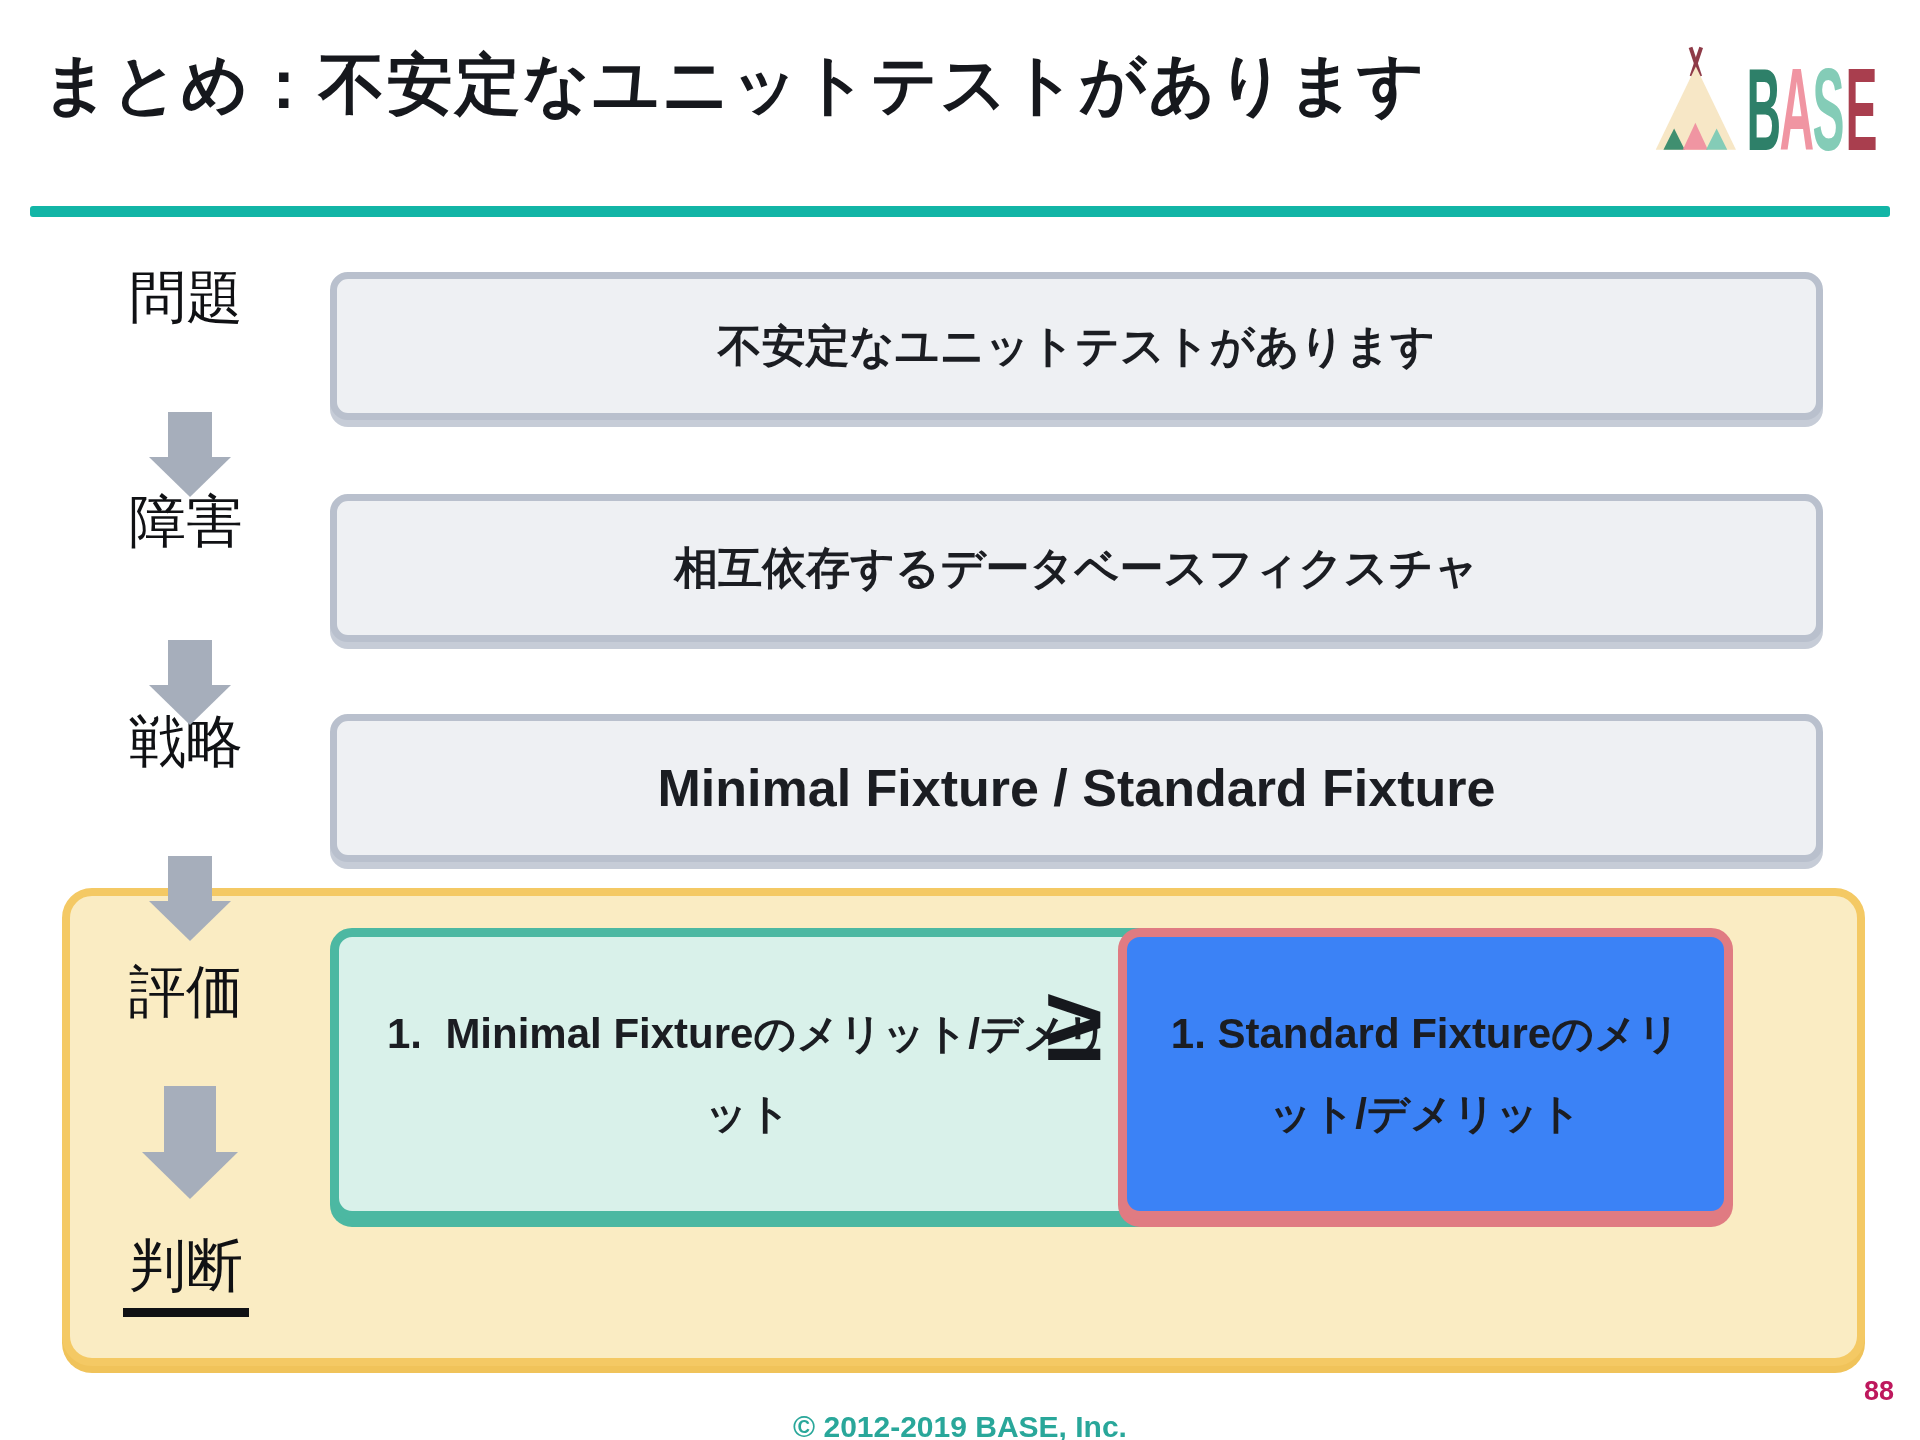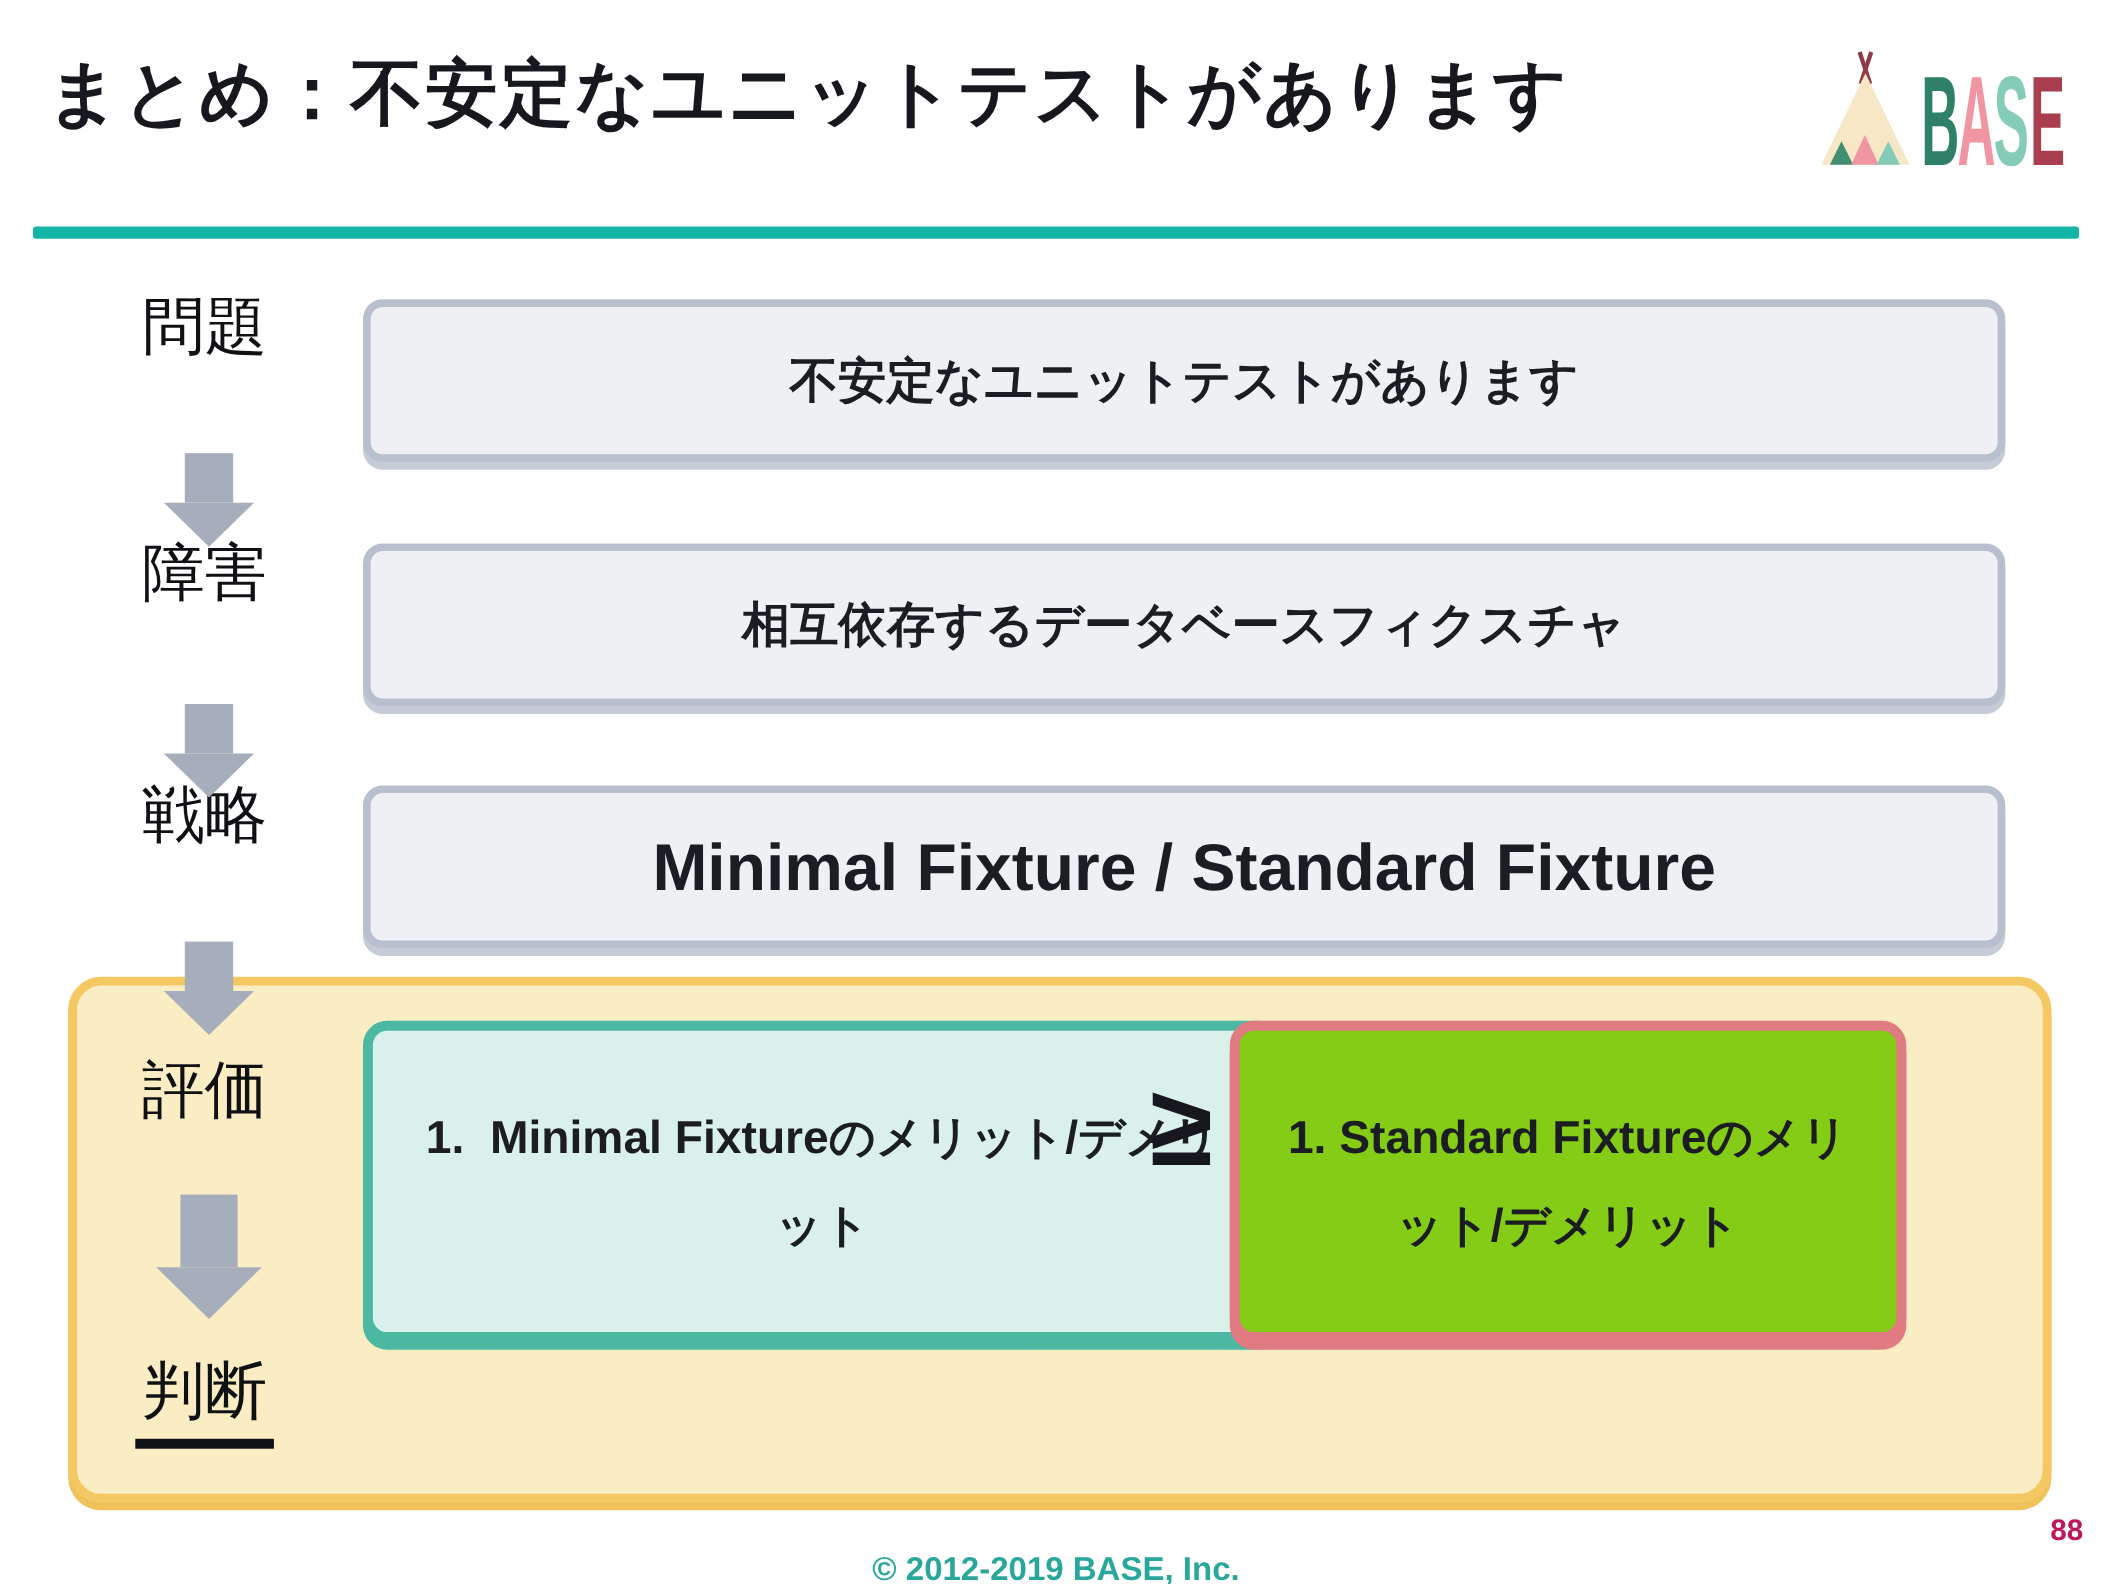--- a/index.html
+++ b/index.html
@@ -42,39 +42,39 @@
   
   .gray-box{
     position:absolute;left:330px;width:1493px;height:148px;box-sizing:border-box;
     background:#eef0f3;border:7px solid #b9c0cd;border-radius:18px;
     box-shadow:0 7px 0 #c6ccd7;
     display:flex;align-items:center;justify-content:center;text-align:center;
     font-weight:800;color:#1b1d22;
   }
   .gbox-1{top:272px;font-size:44px;}
   .gbox-2{top:494px;font-size:44px;}
-  .gbox-3{top:714px;font-size:60px;}
+  .gbox-3{top:714px;font-size:52px;}
   
   .eval-container{
     position:absolute;left:62px;top:888px;width:1803px;height:478px;box-sizing:border-box;
     background:#faecc3;border:8px solid #f4c964;border-radius:30px;
     box-shadow:0 7px 0 #f0c35a;z-index:1;
   }
   .cmp-box{
     position:absolute;top:928px;height:292px;box-sizing:border-box;z-index:2;
     display:flex;align-items:center;justify-content:center;text-align:center;
     font-size:42px;font-weight:800;line-height:1.9;color:#1b1d22;
     border-radius:22px;padding:0 34px;white-space:pre-wrap;
   }
   .cmp-left{
     left:330px;width:836px;background:#d9f1ea;border:9px solid #4cb8a2;
     box-shadow:0 7px 0 #4cb8a2;
   }
   .cmp-right{
-    left:1118px;width:615px;background:#84cc16;border:9px solid #e07b82;
+    left:1118px;width:615px;background:#3b82f6;border:9px solid #e07b82;
     box-shadow:0 7px 0 #e07b82;
   }
   .comparator{
     position:absolute;left:1022px;top:972px;width:104px;z-index:2;
     font-size:104px;font-weight:900;text-align:center;line-height:1;color:#16181d;
   }
   
   .footer-copy{
     position:absolute;left:0;top:1378px;width:1920px;text-align:center;
     font-size:30px;font-weight:800;color:#29a79a;margin-top:32px;

